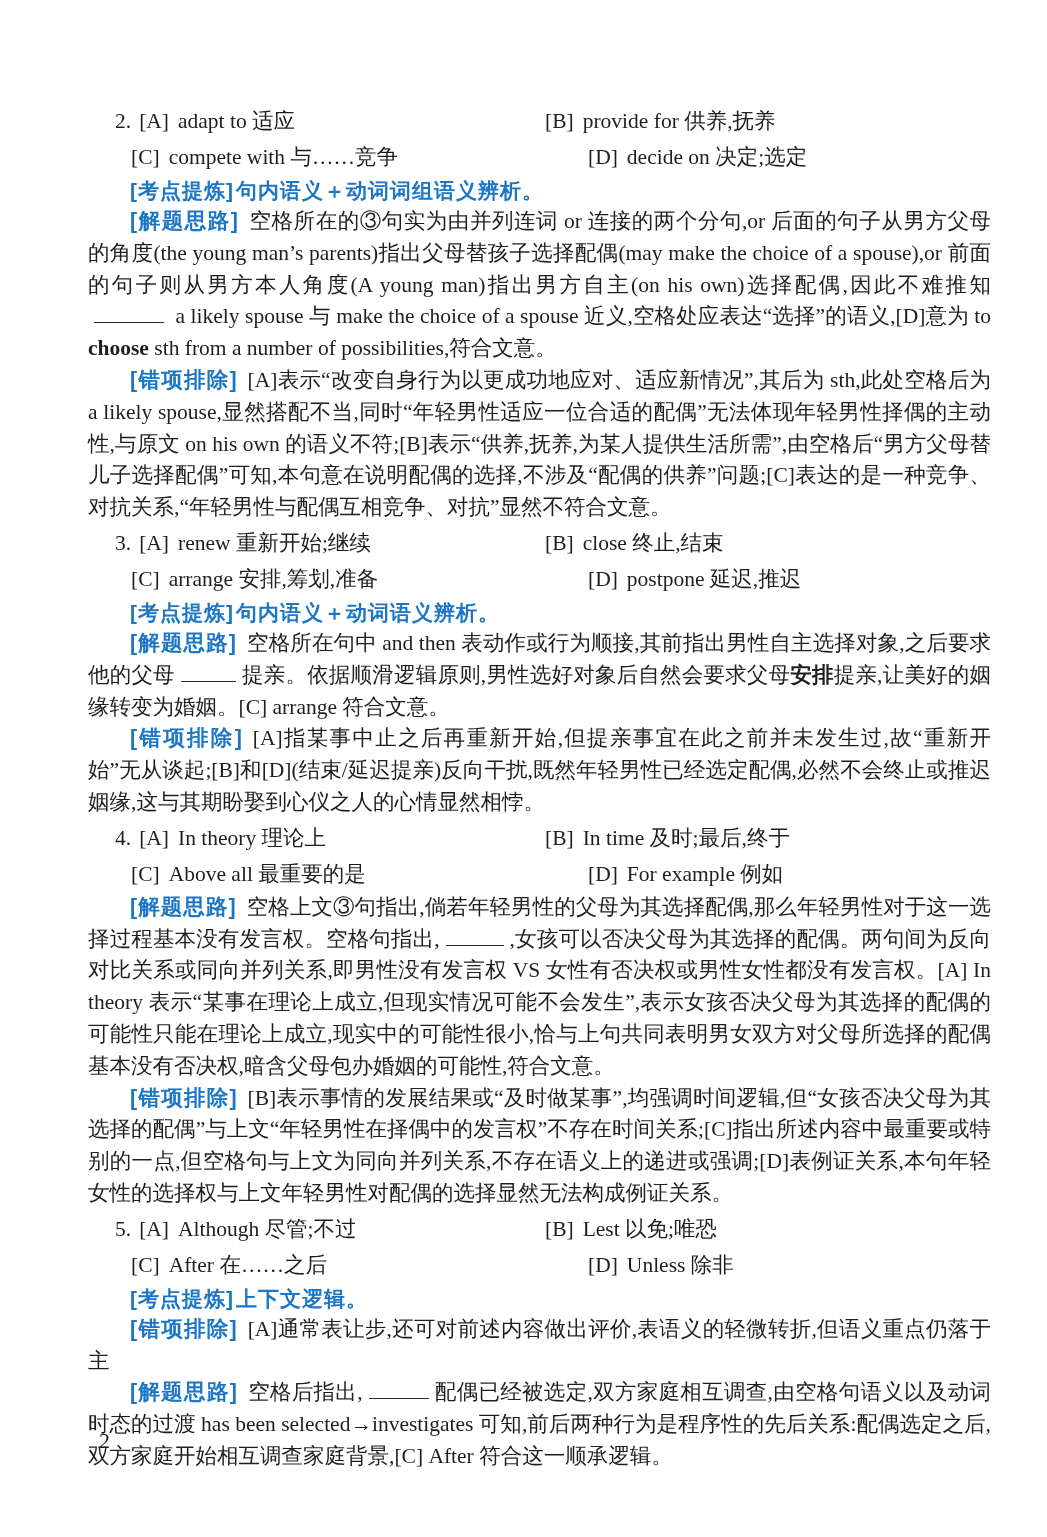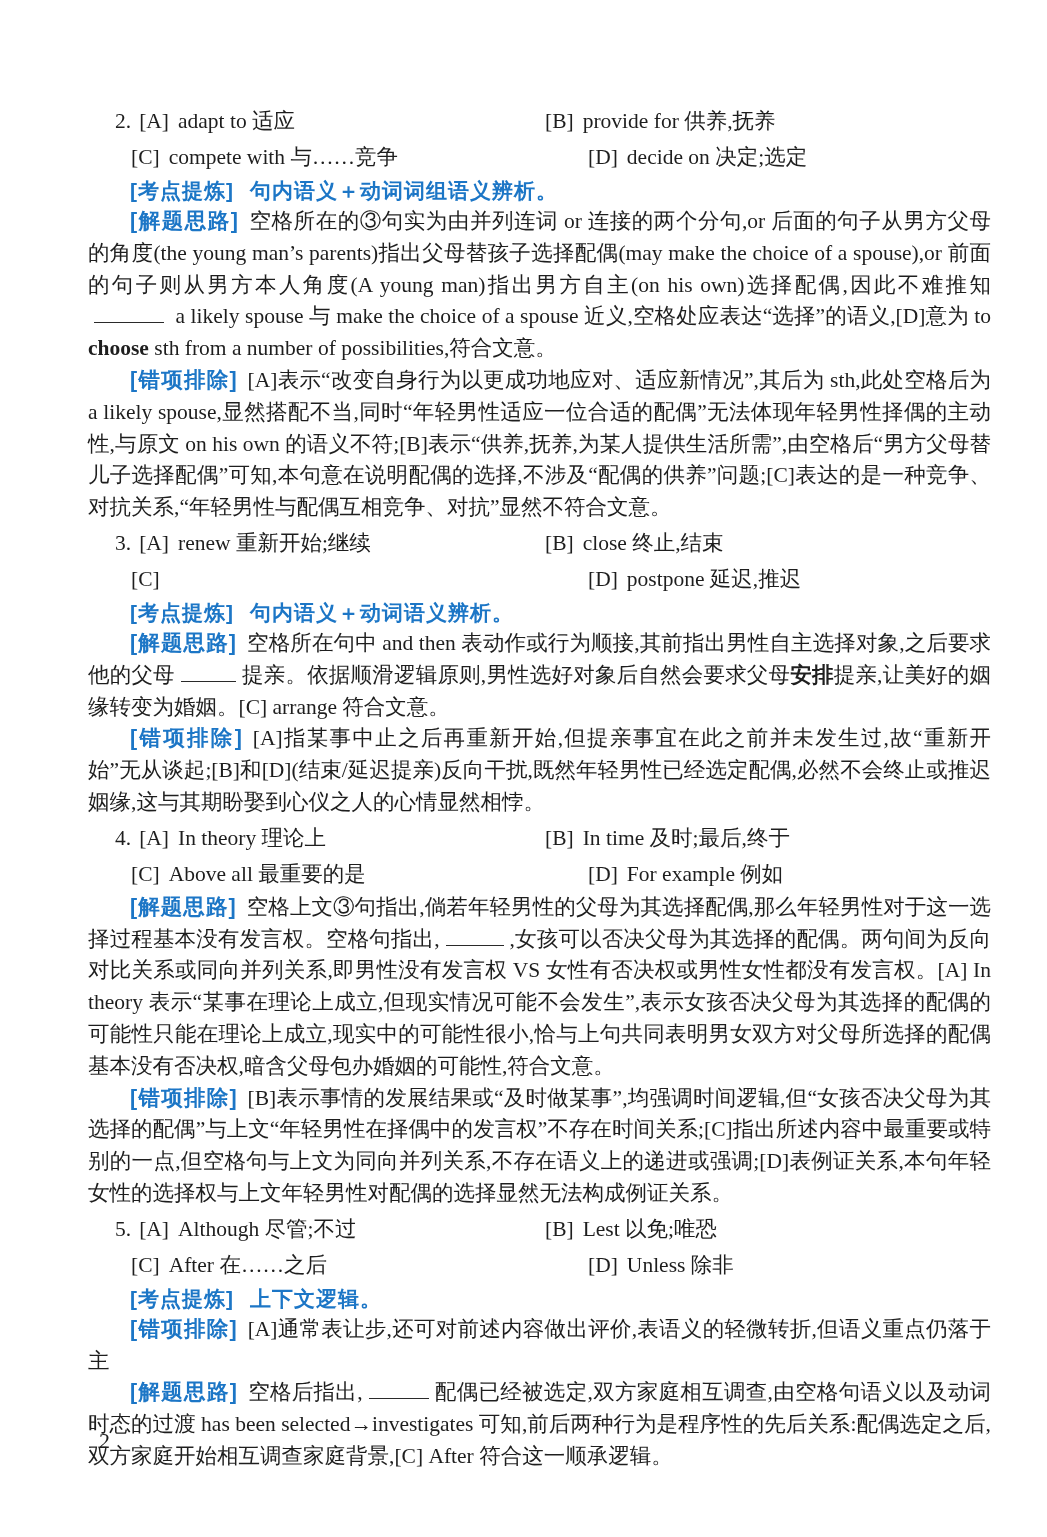--- a/index.html
+++ b/index.html
@@ -30,21 +30,21 @@
   
   .kaodian{
     margin:0;padding:0;
     line-height:31px;
     text-indent:42px;
     font-family:"Liberation Sans","DejaVu Sans",sans-serif;
     font-weight:bold;
     font-size:21px;
     letter-spacing:1px;
   }
-  .kaodian .kd-text{margin-left:16px;}
+  .kaodian .kd-text{margin-left:2px;}
   
   .para{
     margin:0;padding:0;
     line-height:31.8px;
     text-align:justify;
     text-indent:42px;
   }
   .lbl{
     font-family:"Liberation Sans","DejaVu Sans",sans-serif;
     font-weight:bold;
@@ -113,20 +113,21 @@
           <span class="opt-text">renew 重新开始;继续</span>
         </div>
         <div class="c2">
           <span class="letter">[B]</span>
           <span class="opt-text">close 终止,结束</span>
         </div>
       </div>
       <div class="opt-row">
         <div class="c1 no-num">
           <span class="letter">[C]</span>
+          <span class="opt-text">arrange 安排,筹划,准备</span>
         </div>
         <div class="c2">
           <span class="letter">[D]</span>
           <span class="opt-text">postpone 延迟,推迟</span>
         </div>
       </div>
       <p class="kaodian accent" style="color: rgb(28, 118, 198);">
         <span class="lbl-kd" style="color: rgb(28, 118, 198);">[考点提炼]</span><span class="kd-text">句内语义＋动词语义辨析。</span>
       </p>
       <p class="para">

